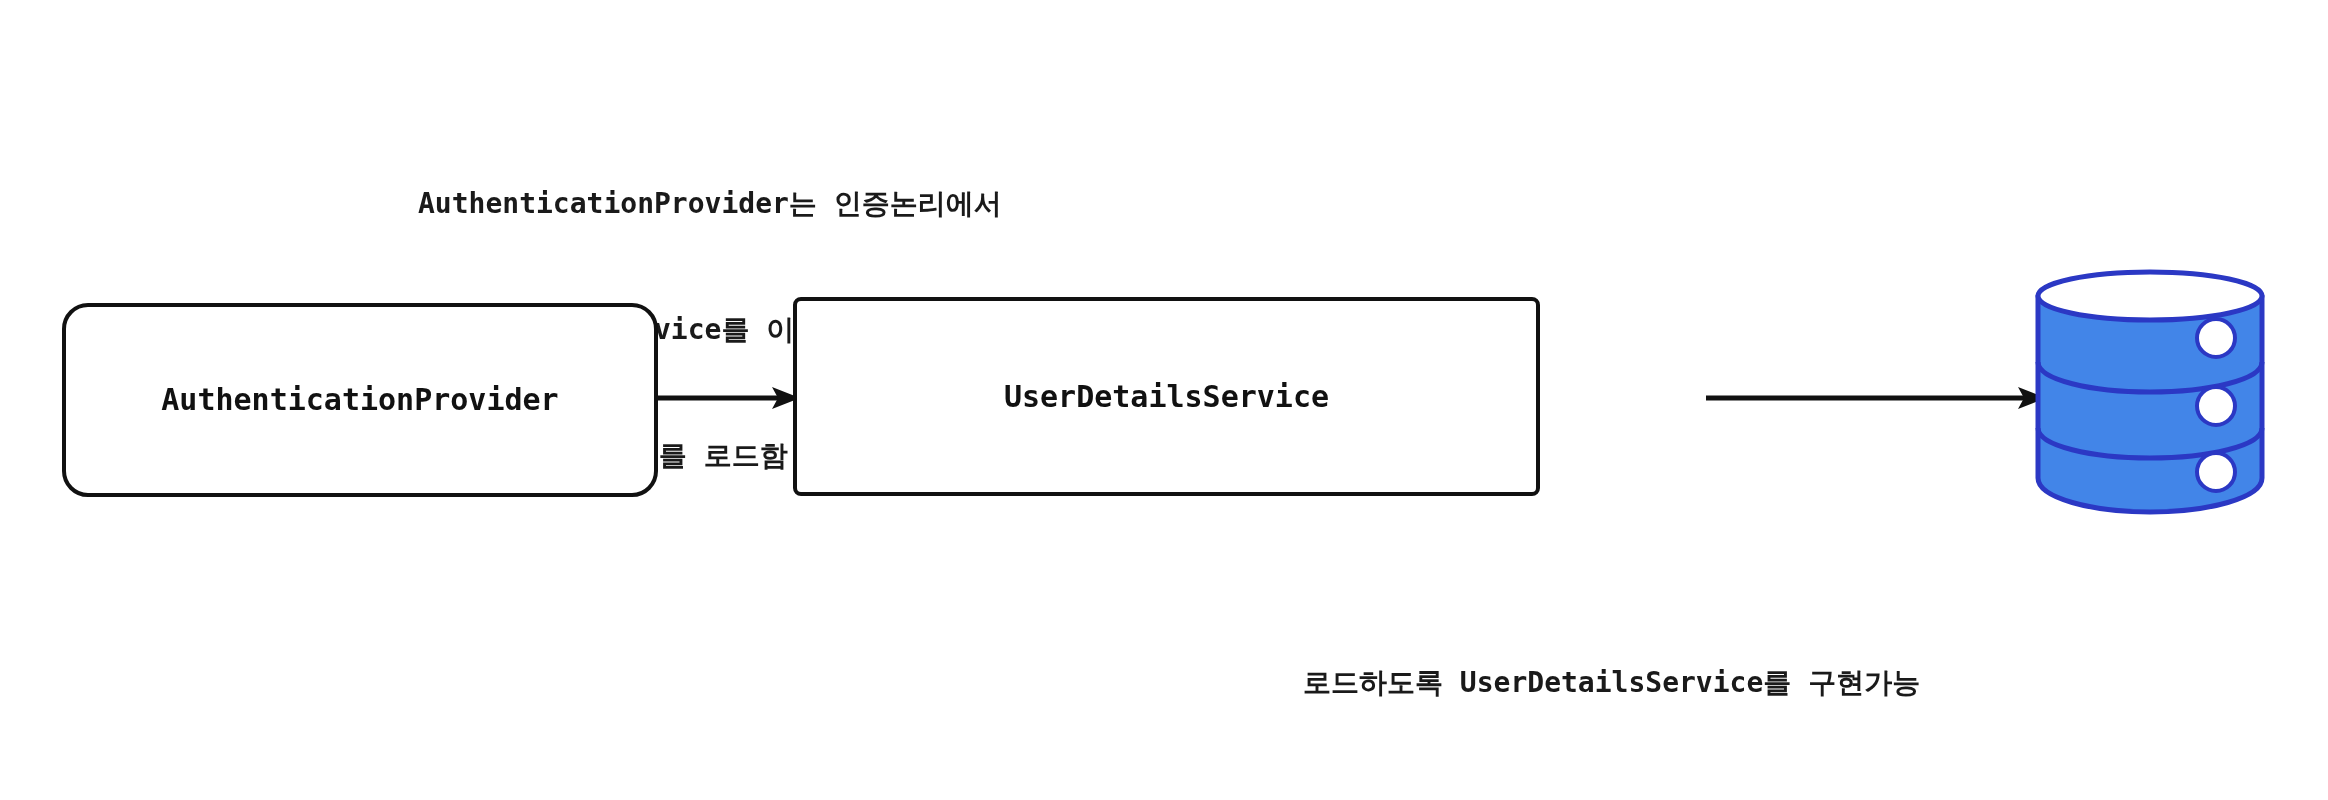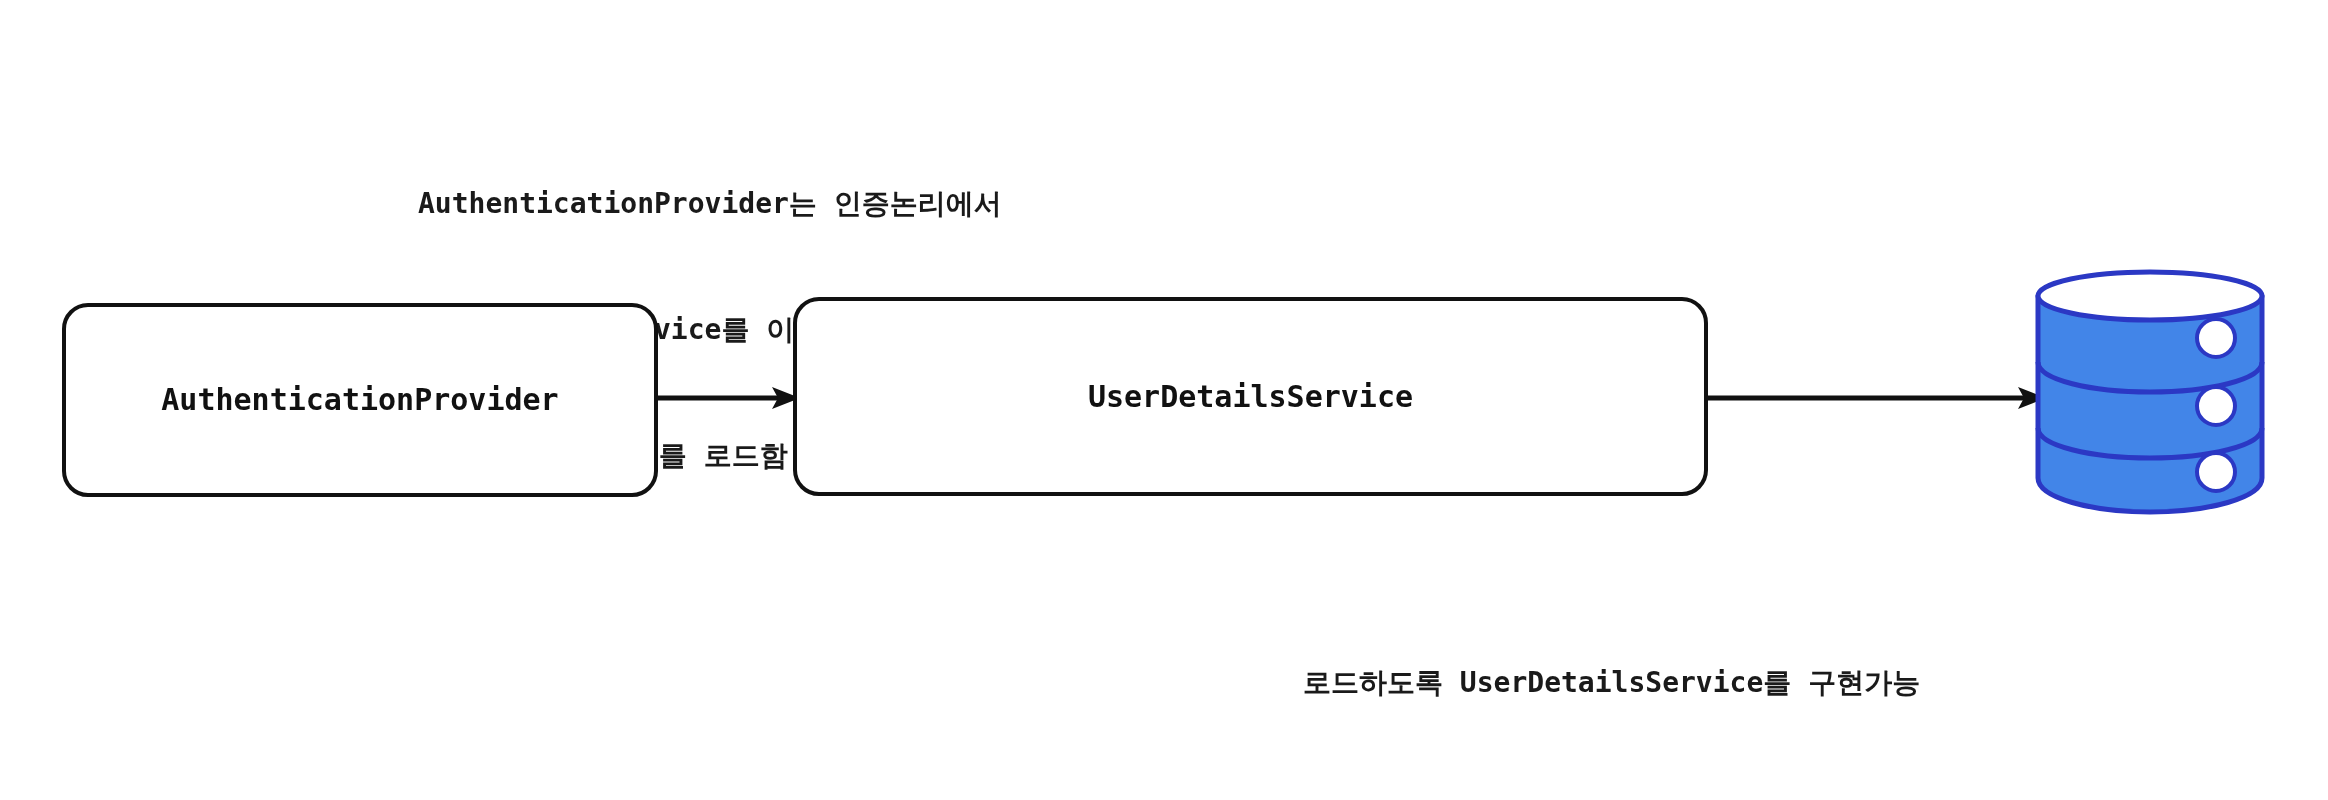--- a/index.html
+++ b/index.html
@@ -69,22 +69,23 @@
   .box-auth-provider {
     left: 62px;
     top: 303px;
     width: 596px;
     height: 194px;
     text-align: right;
   }
   .box-user-details-service {
     left: 793px;
     top: 297px;
-    width: 915px;
+    width: 747px;
     height: 199px;
+    border-radius: 8px;
   }
 
   
   .arrow {
     position: absolute;
     height: 40px;
     display: block;
   }
   .arrow-1 { left: 656px; top: 378px; width: 144px; }
   .arrow-2 { left: 1706px; top: 378px; width: 340px; }

